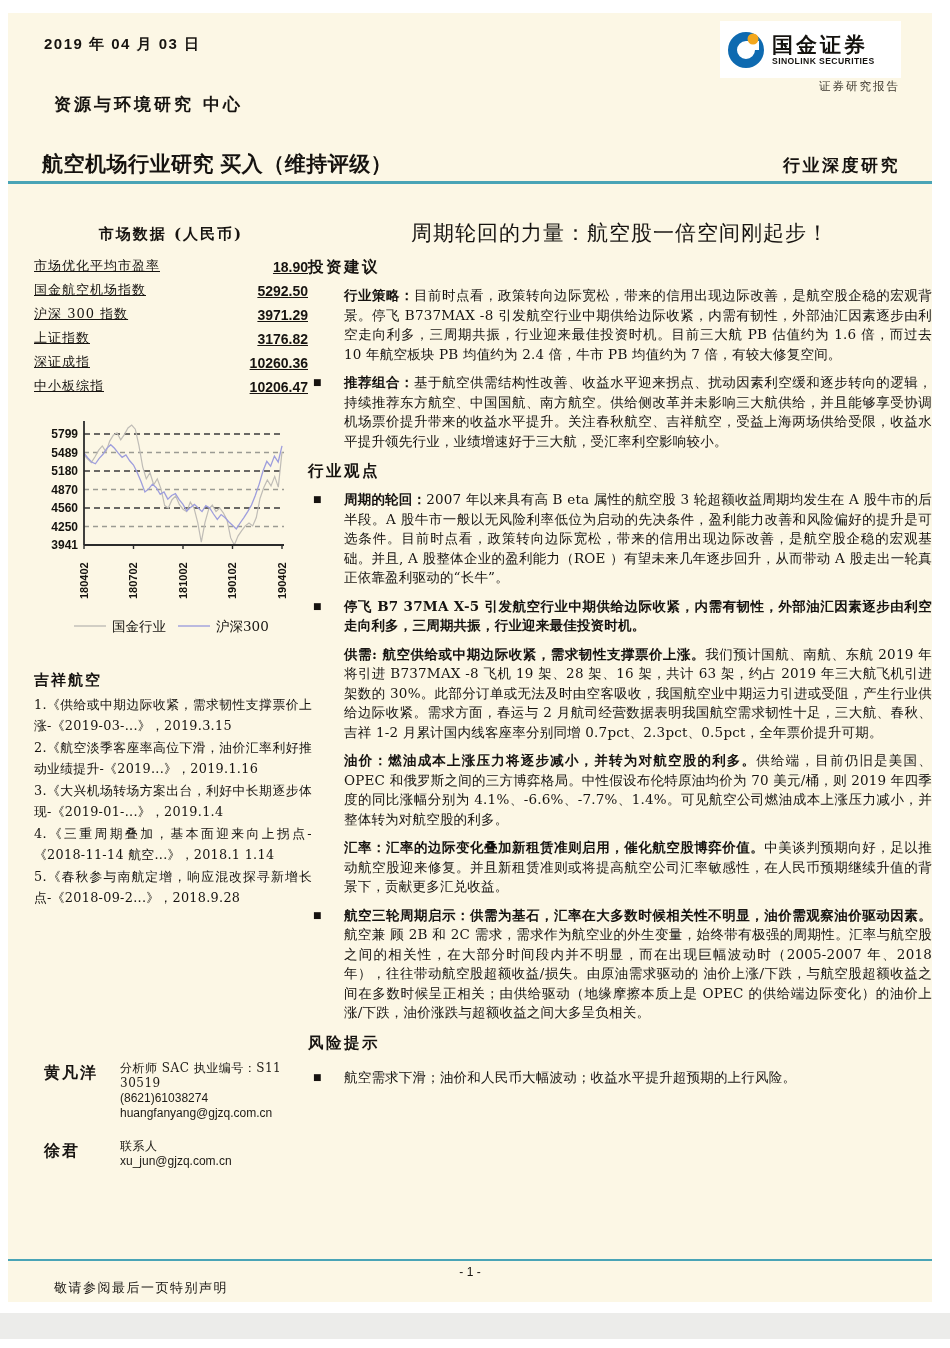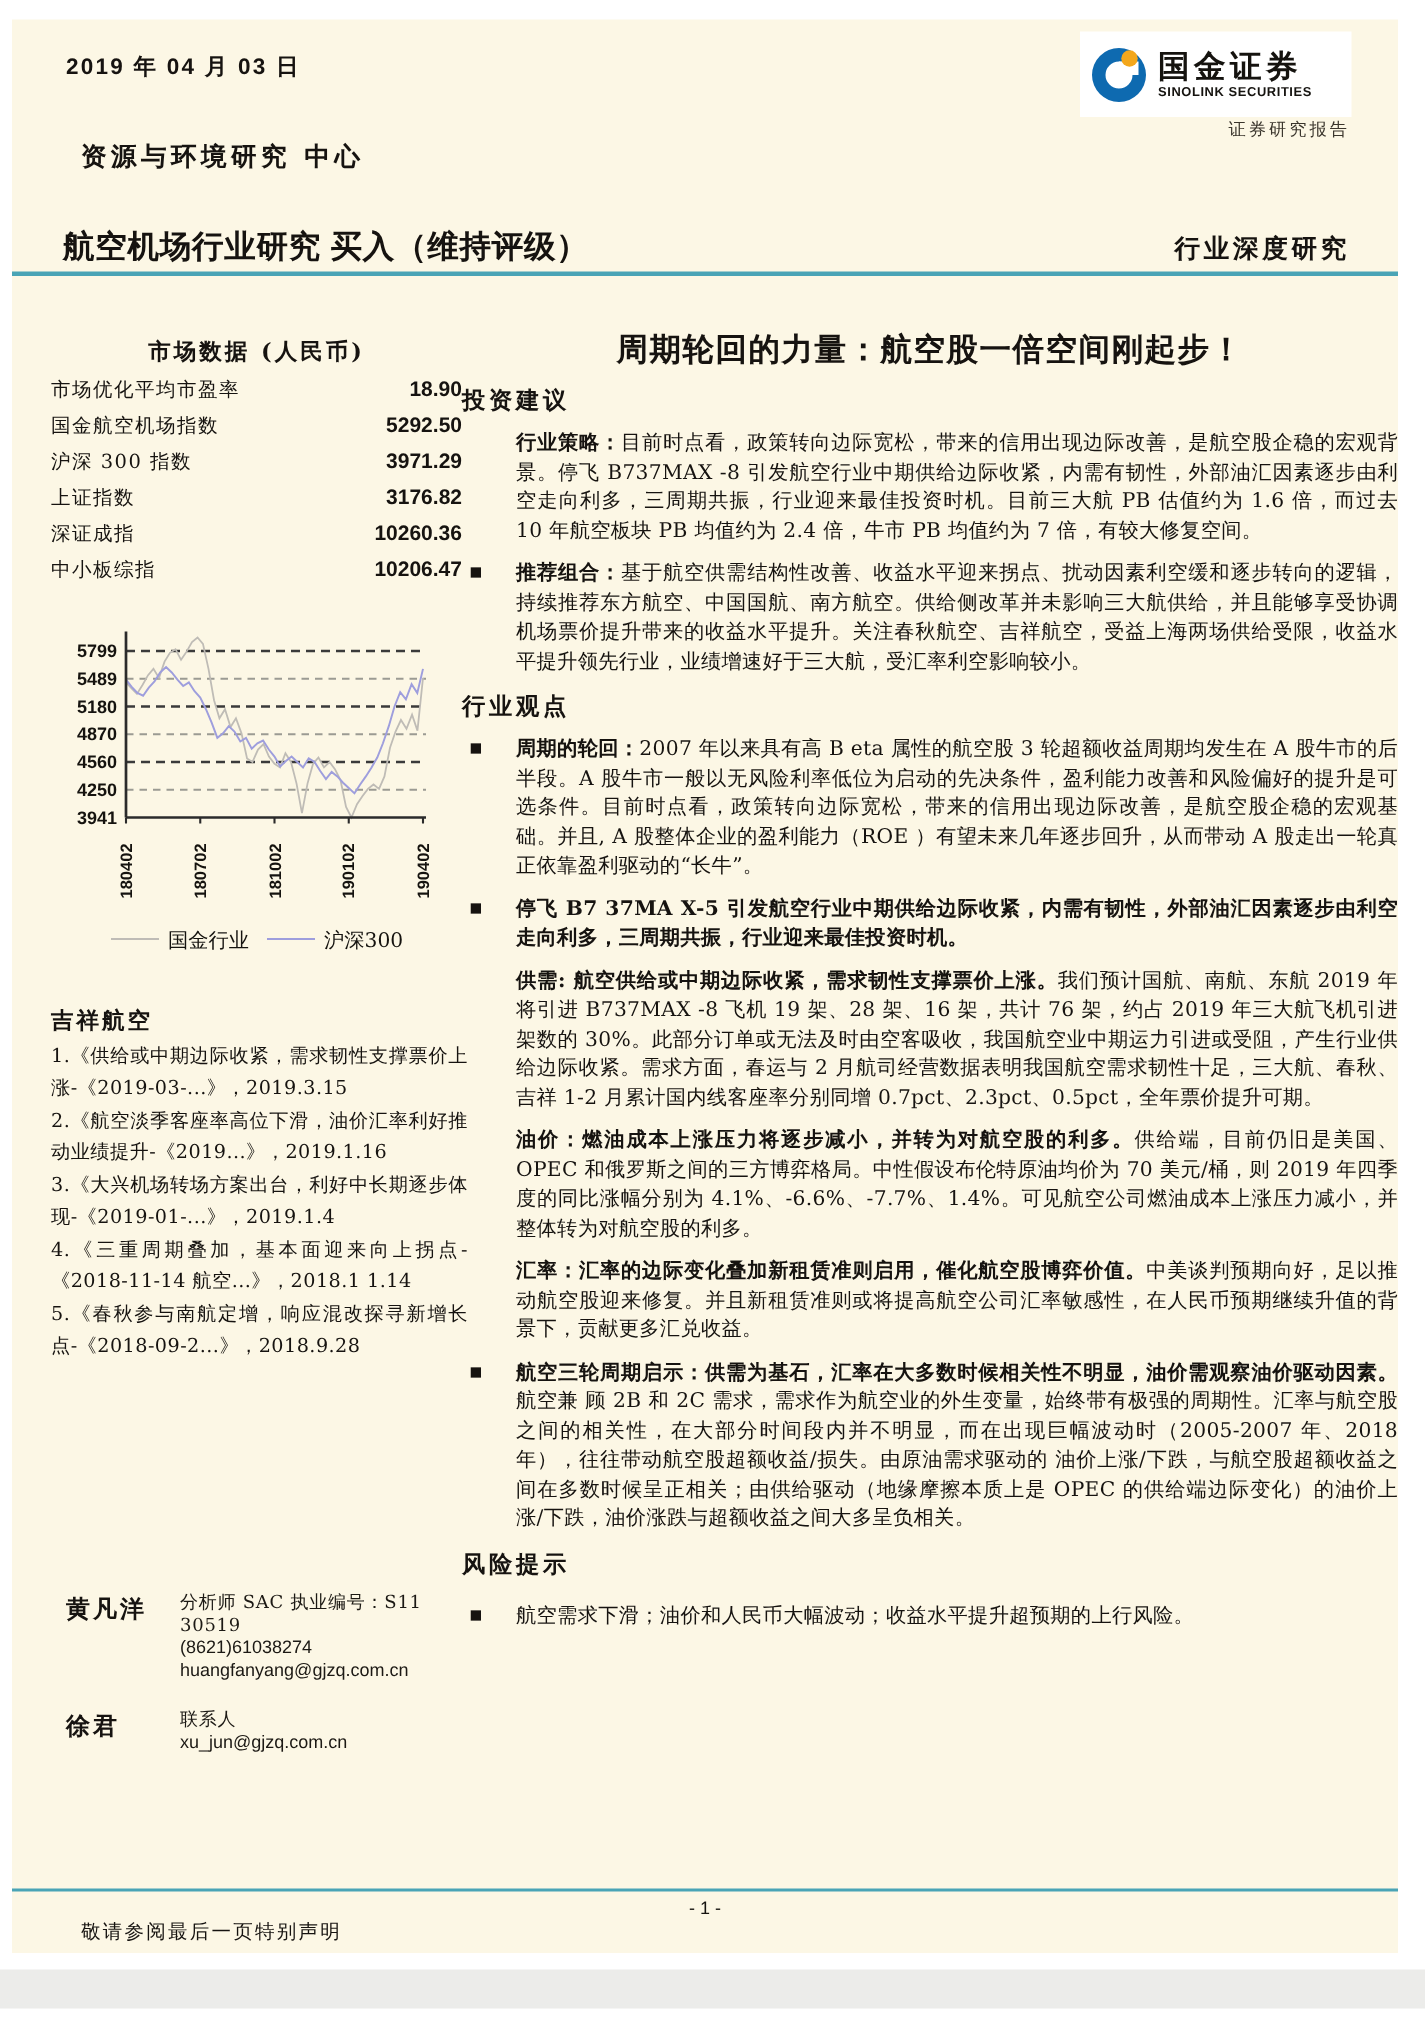--- a/index.html
+++ b/index.html
@@ -19,40 +19,40 @@
   .report-tag { left:692px; top:66px; width:200px; text-align:right; font-size:11.5px; letter-spacing:2px; color:#3a352c; }
   .department { left:46px; top:80px; font-size:17px; font-weight:bold; letter-spacing:3px; }
   .titlebar-left { left:34px; top:137px; font-family:"Liberation Sans", sans-serif; font-weight:bold; font-size:21px; letter-spacing:0.5px; }
   .titlebar-right { left:692px; top:141px; width:200px; text-align:right; font-size:17px; font-weight:bold; letter-spacing:2.5px; }
   .divider { left:0; top:168px; width:924px; height:3px; background:#49a4b6; }
   .divider-footer { left:0; top:1246px; width:924px; height:2px; background:#49a4b6; }
 
   
   .market { left:26px; top:212px; width:274px; }
   .market-title { font-size:15px; font-weight:bold; letter-spacing:2px; margin-bottom:7px;text-align:center; }
-  .market-row { display:flex; justify-content:space-between; align-items:flex-start; height:24px; }
+  .market-row { display:flex; justify-content:space-between; align-items:flex-end; height:24px;text-decoration:underline; }
   .market-row .lbl { font-size:13px; letter-spacing:1px; }
   .market-row .val { font-family:"Liberation Sans", sans-serif; font-weight:bold; font-size:14px; }
 
   .chart { left:18px; top:400px; width:272px; height:232px; }
   .chart svg { display:block; }
 
   .reports { left:26px; top:658px; width:278px; }
   .reports-title { font-size:15px; font-weight:bold; letter-spacing:2px; margin-bottom:5px; }
   .report-item { font-size:12.8px; line-height:20.5px; letter-spacing:0.3px; text-align:justify; margin-bottom:2px; }
 
   .analysts { left:36px; top:1048px; width:266px; }
   .analyst { display:flex; margin-bottom:18px; }
   .analyst .a-name { width:76px; flex:0 0 auto; font-size:16px; font-weight:bold; letter-spacing:2px; padding-top:2px; }
   .analyst .a-detail { font-size:12px; line-height:15px; font-family:"Liberation Sans", sans-serif; color:#1c1914; }
   .analyst .a-role { font-family:"DejaVu Serif", serif; letter-spacing:0.5px; }
 
   
   .main { left:300px; top:206px; width:624px; }
-  .headline { text-align:center; font-size:21px; font-weight:bold; letter-spacing:1px; margin-bottom:10px; }
+  .headline { text-align:center; font-size:21px; font-weight:normal; letter-spacing:1px; margin-bottom:10px; }
   .sec-heading { font-size:15.5px; font-weight:bold; letter-spacing:2.5px; margin:10px 0 8px 0; }
   .item { position:relative; padding-left:36px; margin-bottom:9px; }
   .item .bullet { position:absolute; left:5px; top:4px; font-size:9px; font-family:"DejaVu Sans", sans-serif; }
   .item p { font-size:13.5px; line-height:19.5px; text-align:justify; letter-spacing:0.2px; }
   .item .lead { font-weight:bold; }
   .risk-item { margin-top:14px; }
 
   
   .pagenum { left:0; top:1252px; width:924px; text-align:center; font-family:"Liberation Sans", sans-serif; font-size:12px; }
   .disclaimer { left:46px; top:1266px; font-size:13px; letter-spacing:1.5px; }
@@ -198,21 +198,21 @@
       <div class="sec-heading">行业观点</div>
       <div class="item">
         <span class="bullet">■</span>
         <p><span class="lead">周期的轮回：</span><span>2007 年以来具有高 B eta 属性的航空股 3 轮超额收益周期均发生在 A 股牛市的后半段。A 股牛市一般以无风险利率低位为启动的先决条件，盈利能力改善和风险偏好的提升是可选条件。目前时点看，政策转向边际宽松，带来的信用出现边际改善，是航空股企稳的宏观基础。并且, A 股整体企业的盈利能力（ROE ）有望未来几年逐步回升，从而带动 A 股走出一轮真正依靠盈利驱动的“长牛”。</span></p>
       </div>
       <div class="item">
         <span class="bullet">■</span>
         <p><span class="lead">停飞 B7 37MA X-5 引发航空行业中期供给边际收紧，内需有韧性，外部油汇因素逐步由利空走向利多，三周期共振，行业迎来最佳投资时机。</span><span></span></p>
       </div>
       <div class="item">
-        <p><span class="lead">供需: 航空供给或中期边际收紧，需求韧性支撑票价上涨。</span><span>我们预计国航、南航、东航 2019 年将引进 B737MAX -8 飞机 19 架、28 架、16 架，共计 76 架，约占 2019 年三大航飞机引进架数的 30%。此部分订单或无法及时由空客吸收，我国航空业中期运力引进或受阻，产生行业供给边际收紧。需求方面，春运与 2 月航司经营数据表明我国航空需求韧性十足，三大航、春秋、吉祥 1-2 月累计国内线客座率分别同增 0.7pct、2.3pct、0.5pct，全年票价提升可期。</span></p>
+        <p><span class="lead">供需: 航空供给或中期边际收紧，需求韧性支撑票价上涨。</span><span>我们预计国航、南航、东航 2019 年将引进 B737MAX -8 飞机 19 架、28 架、16 架，共计 63 架，约占 2019 年三大航飞机引进架数的 30%。此部分订单或无法及时由空客吸收，我国航空业中期运力引进或受阻，产生行业供给边际收紧。需求方面，春运与 2 月航司经营数据表明我国航空需求韧性十足，三大航、春秋、吉祥 1-2 月累计国内线客座率分别同增 0.7pct、2.3pct、0.5pct，全年票价提升可期。</span></p>
       </div>
       <div class="item">
         <p><span class="lead">油价：燃油成本上涨压力将逐步减小，并转为对航空股的利多。</span><span>供给端，目前仍旧是美国、OPEC 和俄罗斯之间的三方博弈格局。中性假设布伦特原油均价为 70 美元/桶，则 2019 年四季度的同比涨幅分别为 4.1%、-6.6%、-7.7%、1.4%。可见航空公司燃油成本上涨压力减小，并整体转为对航空股的利多。</span></p>
       </div>
       <div class="item">
         <p><span class="lead">汇率：汇率的边际变化叠加新租赁准则启用，催化航空股博弈价值。</span><span>中美谈判预期向好，足以推动航空股迎来修复。并且新租赁准则或将提高航空公司汇率敏感性，在人民币预期继续升值的背景下，贡献更多汇兑收益。</span></p>
       </div>
       <div class="item">
         <span class="bullet">■</span>
         <p><span class="lead">航空三轮周期启示：供需为基石，汇率在大多数时候相关性不明显，油价需观察油价驱动因素。</span><span>航空兼 顾 2B 和 2C 需求，需求作为航空业的外生变量，始终带有极强的周期性。汇率与航空股之间的相关性，在大部分时间段内并不明显，而在出现巨幅波动时（2005-2007 年、2018 年），往往带动航空股超额收益/损失。由原油需求驱动的 油价上涨/下跌，与航空股超额收益之间在多数时候呈正相关；由供给驱动（地缘摩擦本质上是 OPEC 的供给端边际变化）的油价上涨/下跌，油价涨跌与超额收益之间大多呈负相关。</span></p>

